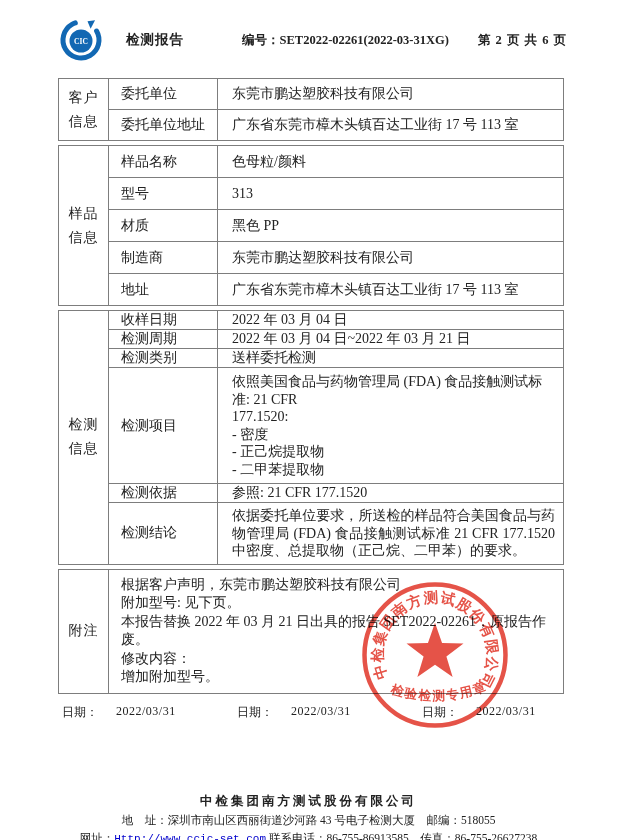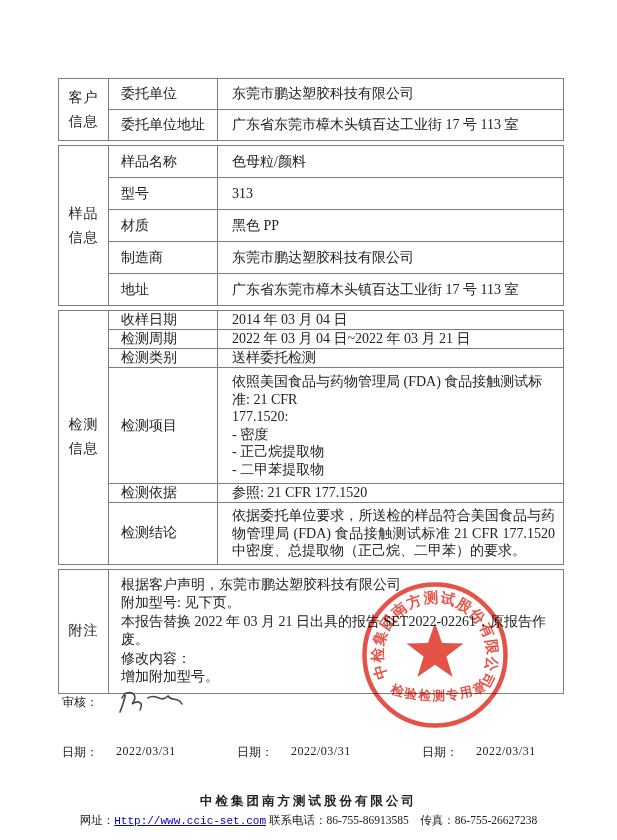--- a/index.html
+++ b/index.html
@@ -118,20 +118,33 @@
     color: #0000cc;
     text-decoration: underline;
     font-size: 11px;
   }
 </style>
 </head>
 <body>
 
 <div class="page">
 
+  <div class="hdr">
+    <svg class="logo" viewBox="0 0 46 46">
+      <g transform="rotate(-30 23 23)">
+        <circle cx="23" cy="23" r="18" fill="none" stroke="#1268b3" stroke-width="5" stroke-dasharray="88 25" stroke-linecap="round"></circle>
+        <path d="M38,10 L45,13 L37,18 Z" fill="#1268b3"></path>
+      </g>
+      <circle cx="23" cy="24" r="11.5" fill="#1268b3"></circle>
+      <text x="23" y="27" text-anchor="middle" fill="#ffffff" font-size="7.5" font-weight="bold" font-family="Liberation Serif, serif">CIC</text>
+    </svg>
+    <div class="hdr-title">检测报告</div>
+    <div class="hdr-no"><span class="no-label">编号：</span><span>SET2022-02261(2022-03-31XG)</span></div>
+    <div class="hdr-page">第 2 页 共 6 页</div>
+  </div>
 
   <div class="tables">
 
     <table class="tbl t-cust">
       <colgroup>
           <col class="col-sec">
           <col class="col-fld">
           <col>
         </colgroup>
       <tbody>
@@ -187,21 +200,21 @@
           <col class="col-sec">
           <col class="col-fld">
           <col>
         </colgroup>
       <tbody>
         <tr>
           <td class="sec" rowspan="6">
             <div class="sec-inner">检测信息</div>
           </td>
           <td class="fld row-s">收样日期</td>
-          <td class="val row-s">2014 年 03 月 04 日</td>
+          <td class="val row-s">2022 年 03 月 04 日</td>
         </tr>
         <tr>
           <td class="fld row-s">检测周期</td>
           <td class="val row-s">2022 年 03 月 04 日~2022 年 03 月 21 日</td>
         </tr>
         <tr>
           <td class="fld row-s">检测类别</td>
           <td class="val row-s">送样委托检测</td>
         </tr>
         <tr>
@@ -257,44 +270,39 @@
     <text font-size="19.5" fill="#e23b2e" font-weight="bold" letter-spacing="1.5" font-family="Liberation Serif, serif">
       <textPath href="#arcTop" startOffset="2%">中检集团南方测试股份有限公司</textPath>
     </text>
     <text font-size="17" fill="#e23b2e" font-weight="bold" letter-spacing="2" font-family="Liberation Serif, serif">
       <textPath href="#arcBot" startOffset="9%">检验检测专用章</textPath>
     </text>
   </svg>
 
   <div class="sig-area">
     <div class="sig-row">
-      <div class="sig-cell">
-        <span class="sig-label">审核：</span>
-        <svg class="sig-svg" width="80" height="40" viewBox="0 0 80 40">
-          <path d="M14,16 C20,6 16,20 12,30 M16,12 C26,8 30,14 24,22 C30,18 36,20 32,28 M40,16 C48,10 52,22 60,14 C64,20 70,14 74,22" fill="none" stroke="#4a4a4a" stroke-width="1.6" stroke-linecap="round"></path>
-        </svg>
-      </div>
     </div>
     <div class="date-row">
       <div class="date-cell">
         <span>日期：</span>
         <span class="date-val">2022/03/31</span>
       </div>
       <div class="date-cell">
         <span>日期：</span>
         <span class="date-val">2022/03/31</span>
       </div>
       <div class="date-cell">
         <span>日期：</span>
         <span class="date-val">2022/03/31</span>
       </div>
     </div>
   </div>
 
   <div class="ftr">
     <div class="ftr-company">中检集团南方测试股份有限公司</div>
+    <div class="ftr-line">地　址：深圳市南山区西丽街道沙河路 43 号电子检测大厦　邮编：518055</div>
     <div class="ftr-line">
       <span>网址：</span><a class="ftr-url" href="#">Http://www.ccic-set.com</a>
       <span>联系电话：86-755-86913585　传真：86-755-26627238</span>
     </div>
   </div>
 
 </div>
 
 </body></html>

